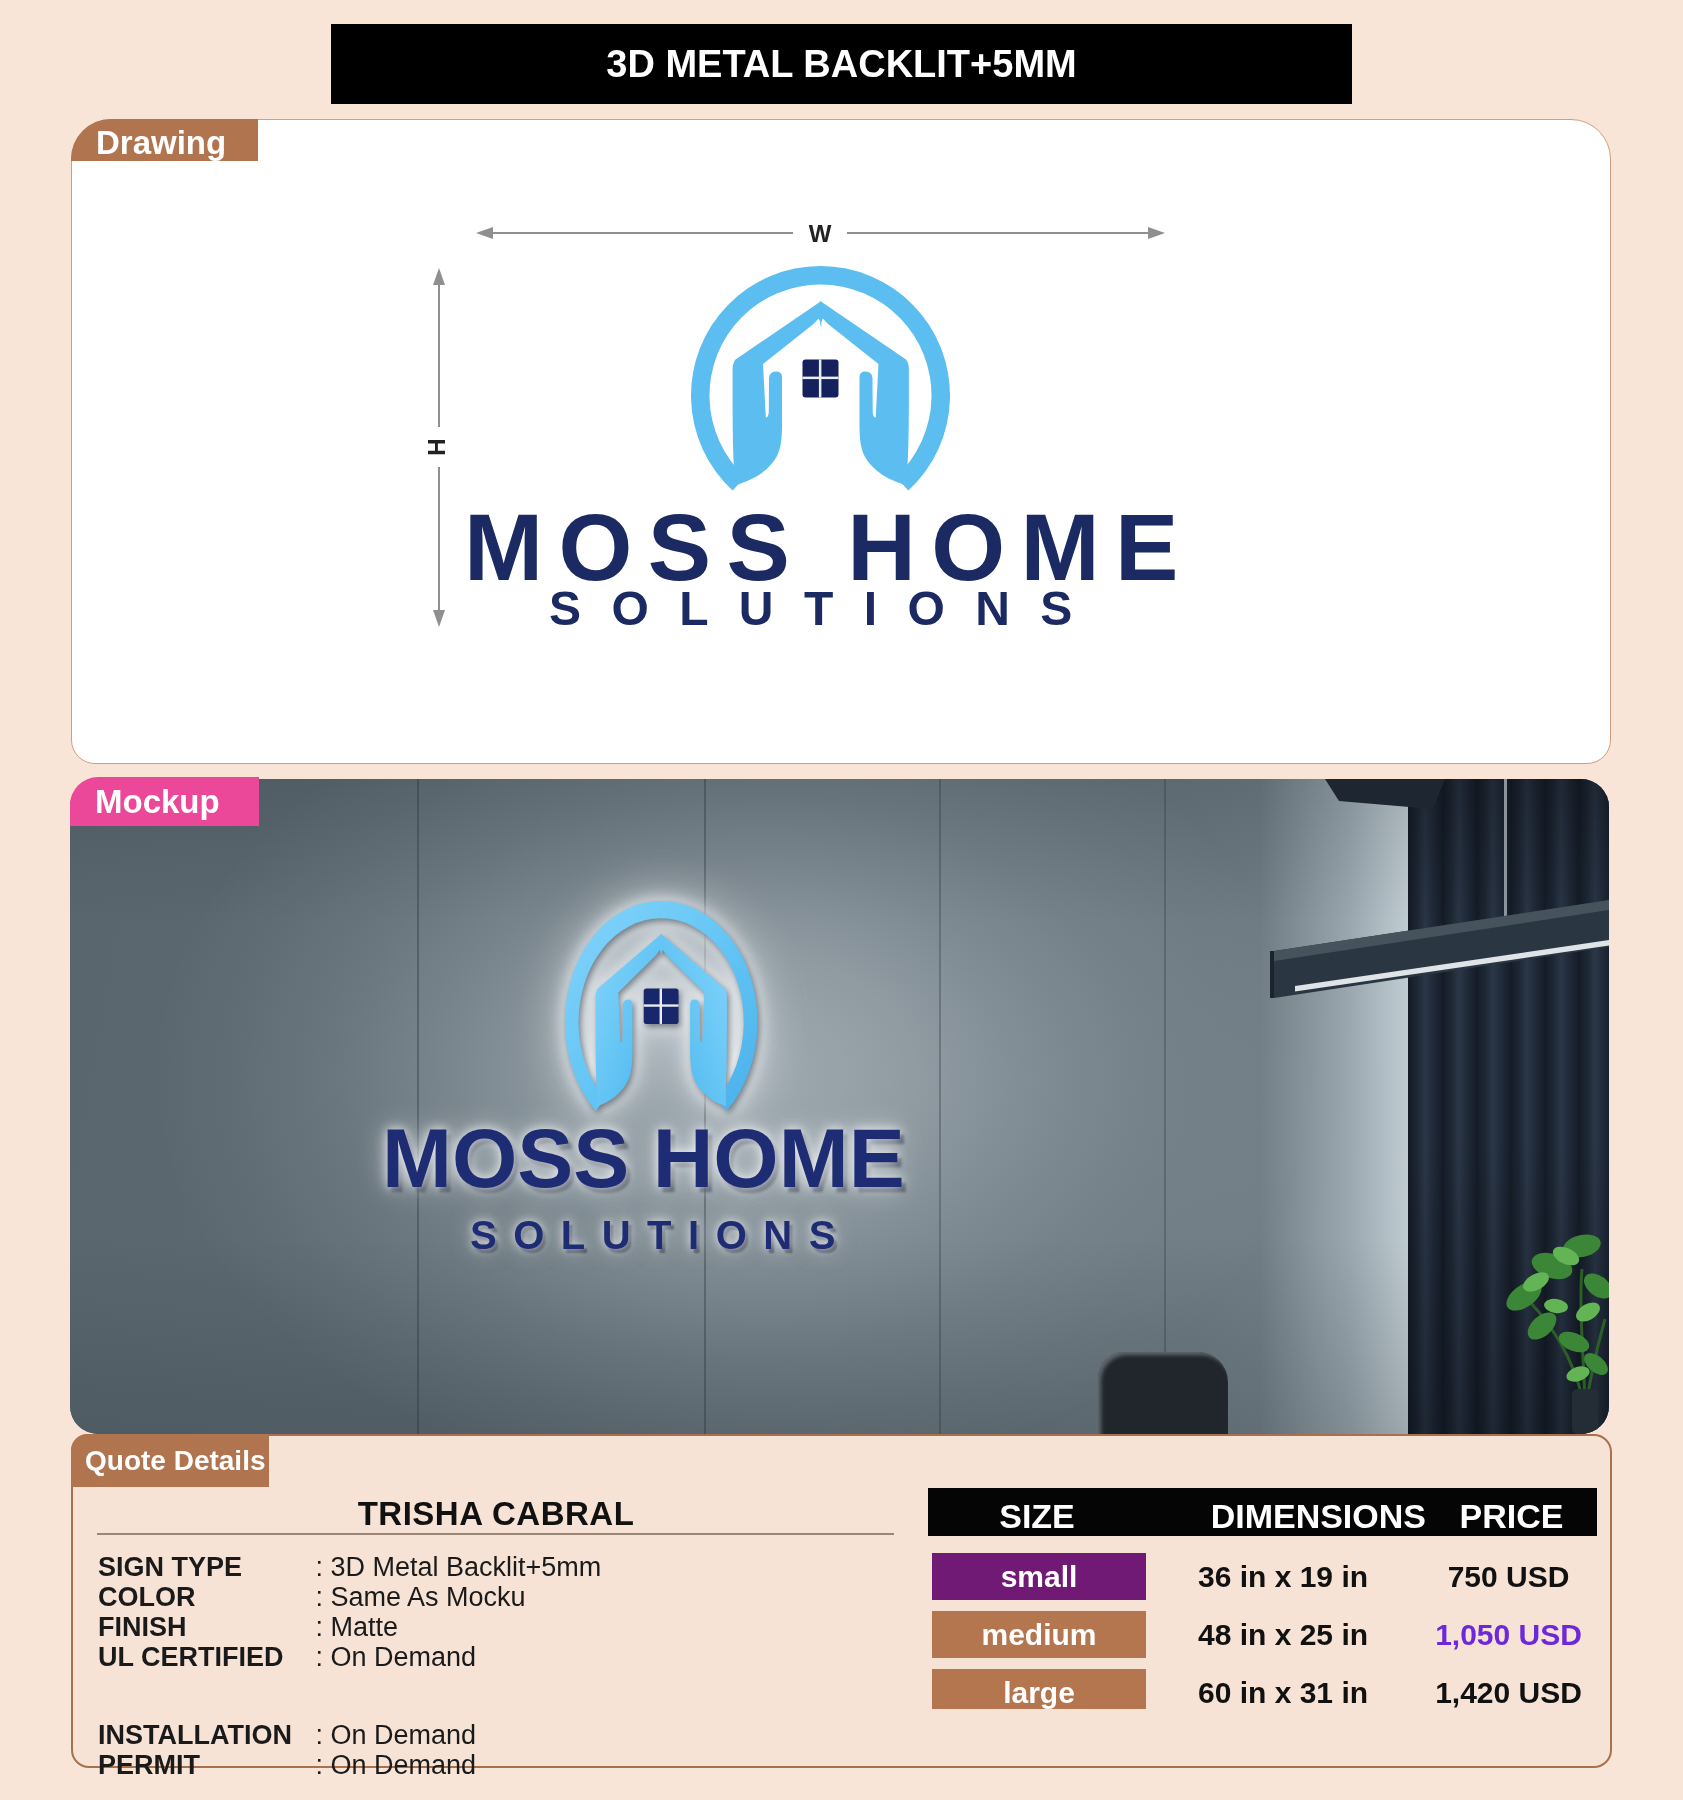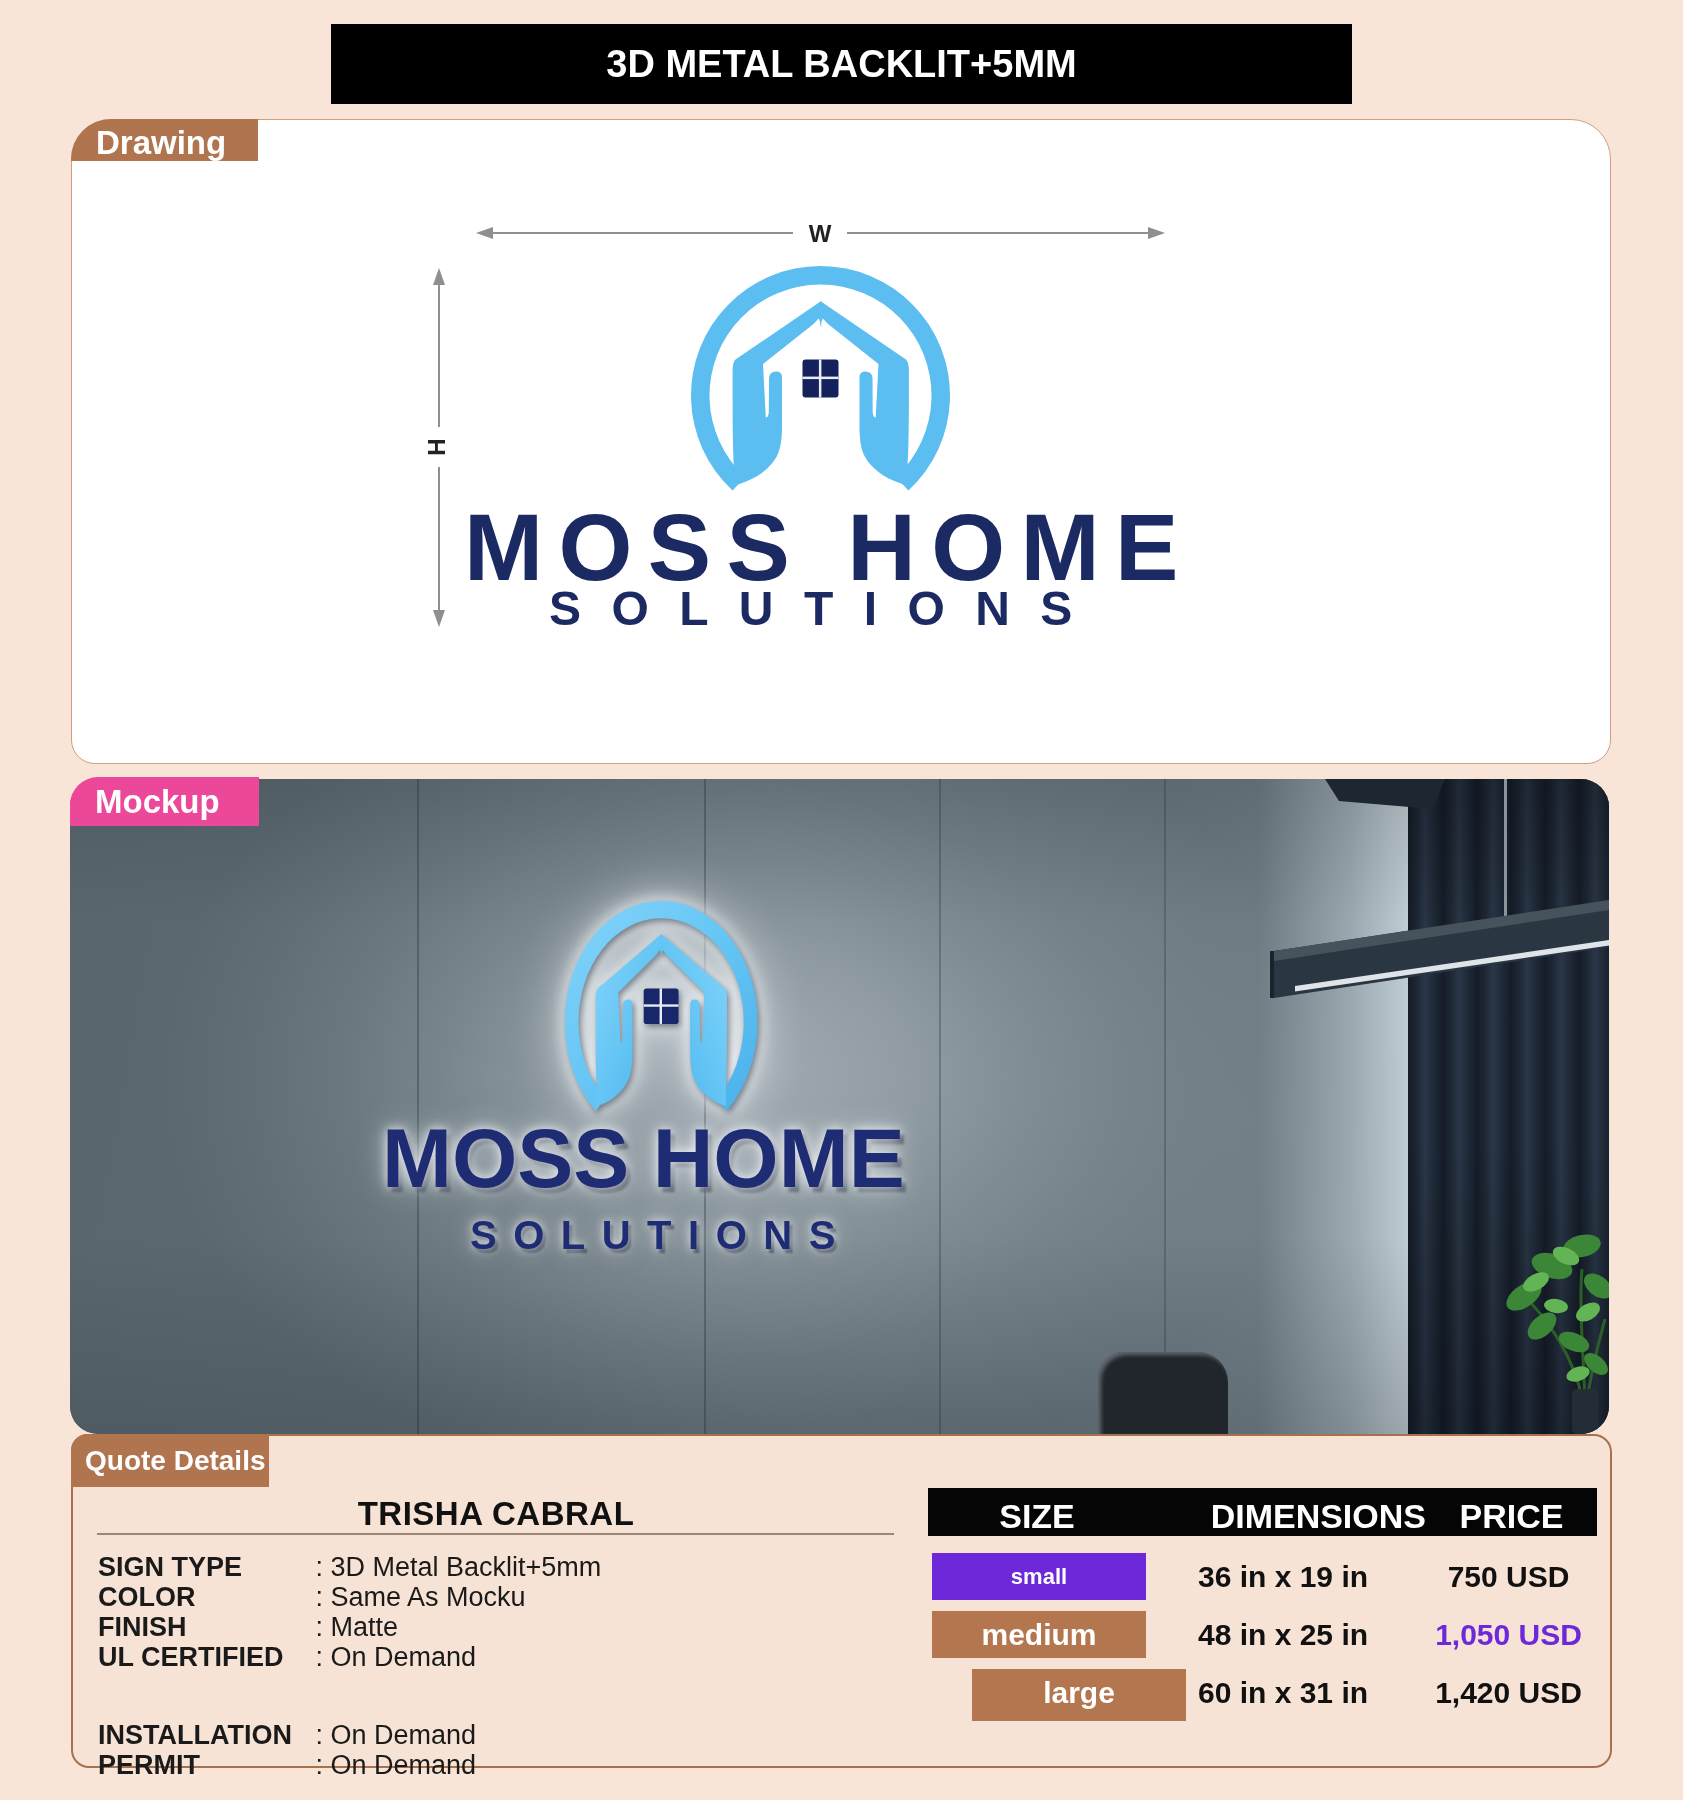--- a/index.html
+++ b/index.html
@@ -185,32 +185,32 @@
   <div><b style="display:inline-block;width:210px;">PERMIT</b> :&nbsp;On Demand</div>
 </div>
 
 <div class="abs" style="left:928px;top:1488px;width:669px;height:48px;background:#050505;color:#fff;
      font-weight:bold;font-size:34px;line-height:57px;">
   <span class="abs" style="left:0;width:218px;text-align:center;">SIZE</span>
   <span class="abs" style="left:218px;width:280px;text-align:right;">DIMENSIONS</span>
   <span class="abs" style="left:498px;width:171px;text-align:center;">PRICE</span>
 </div>
 
-<div class="abs" style="left:932px;top:1553px;width:214px;height:47px;background:#6d28d9;color:#fff;
-     font-weight:bold;font-size:22px;line-height:47px;text-align:center;">small</div>
+<div class="abs" style="left:932px;top:1553px;width:214px;height:47px;background:#701a75;color:#fff;
+     font-weight:bold;font-size:30px;line-height:47px;text-align:center;">small</div>
 <div class="abs" style="left:1146px;top:1553px;width:274px;height:47px;color:#111;
      font-weight:bold;font-size:30px;line-height:47px;text-align:center;">36 in x 19 in</div>
 <div class="abs" style="left:1420px;top:1553px;width:177px;height:47px;color:#111;
      font-weight:bold;font-size:30px;line-height:47px;text-align:center;">750 USD</div>
 
 <div class="abs" style="left:932px;top:1611px;width:214px;height:47px;background:#b3764f;color:#fff;
      font-weight:bold;font-size:30px;line-height:47px;text-align:center;">medium</div>
 <div class="abs" style="left:1146px;top:1611px;width:274px;height:47px;color:#111;
      font-weight:bold;font-size:30px;line-height:47px;text-align:center;">48 in x 25 in</div>
 <div class="abs" style="left:1420px;top:1611px;width:177px;height:47px;color:#6d28d9;
      font-weight:bold;font-size:30px;line-height:47px;text-align:center;">1,050 USD</div>
 
-<div class="abs" style="left:972px;top:1669px;width:214px;height:52px;background:#b3764f;color:#fff;
+<div class="abs" style="left:932px;top:1669px;width:214px;height:40px;background:#b3764f;color:#fff;
      font-weight:bold;font-size:30px;line-height:47px;text-align:center;">large</div>
 <div class="abs" style="left:1146px;top:1669px;width:274px;height:47px;color:#111;
      font-weight:bold;font-size:30px;line-height:47px;text-align:center;">60 in x 31 in</div>
 <div class="abs" style="left:1420px;top:1669px;width:177px;height:47px;color:#111;
      font-weight:bold;font-size:30px;line-height:47px;text-align:center;">1,420 USD</div>
 
 </body></html>

